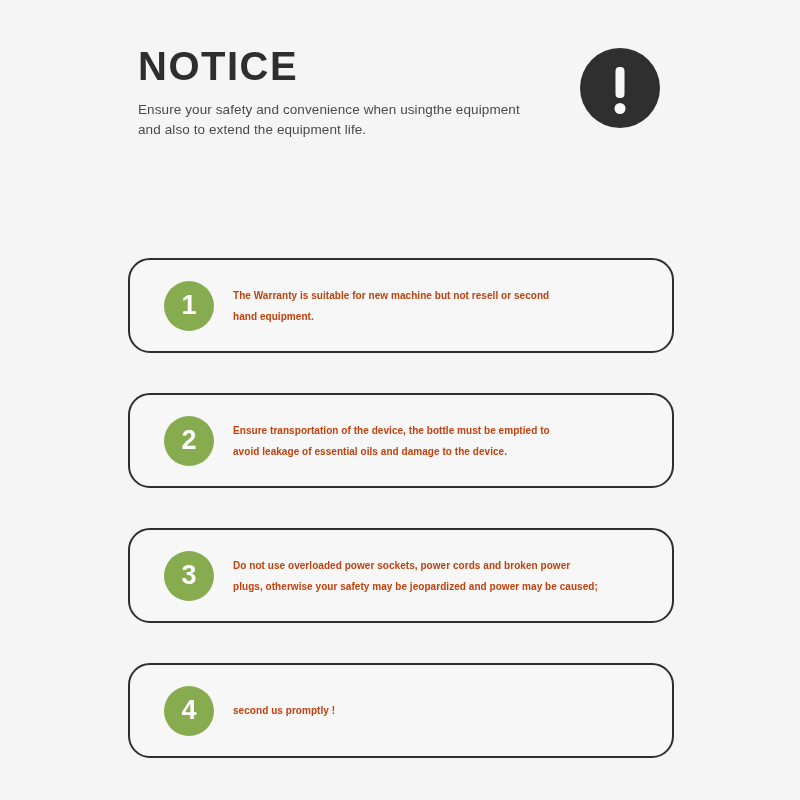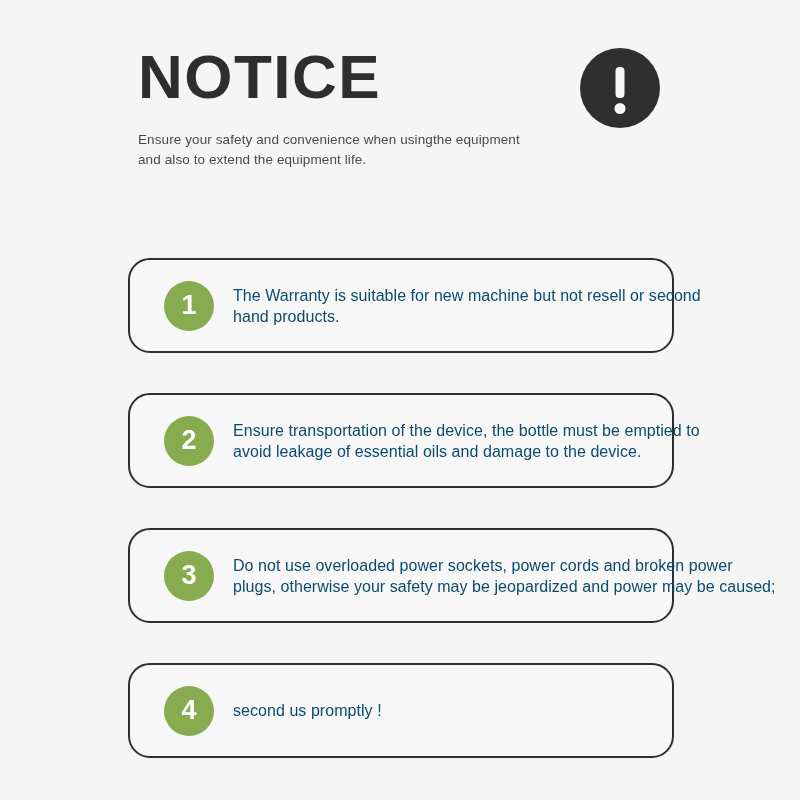--- a/index.html
+++ b/index.html
@@ -27,30 +27,30 @@
 
   
   .header {
     position: absolute;
     left: 138px;
     top: 46px;
     width: 540px;
   }
 
   .notice-title {
-    font-size: 62px;
+    font-size: 40px;
     font-weight: bold;
     letter-spacing: 1.5px;
     line-height: 1;
     color: #2e2e2e;
     font-family: "Liberation Sans", "DejaVu Sans", sans-serif;
   }
 
   .notice-sub {
-    margin-top: 22px;
+    margin-top: 14px;
     font-size: 13.5px;
     line-height: 20px;
     color: #4a4a4a;
     letter-spacing: 0.1px;
     max-width: 400px;
   }
 
   .notice-sub .sub-line {
     display: block;
     white-space: pre;
@@ -123,24 +123,25 @@
     font-weight: bold;
     display: flex;
     align-items: center;
     justify-content: center;
     line-height: 1;
     margin-right: 19px;
   }
 
   .card-text {
     flex: 1 1 auto;
-    font-size: 16px;
+    font-size: 10px;
     line-height: 21px;
-    color: #0c4a6e;
+    color: #c2410c;
     letter-spacing: 0.05px;
+    font-weight: bold;
   }
 
   .card-text .txt-line {
     display: block;
     white-space: pre;
   }
 </style>
 </head>
 <body>
 
@@ -158,21 +159,21 @@
     <span class="bang-bar"></span>
     <span class="bang-dot"></span>
   </div>
 
   <div class="cards">
 
     <div class="card">
       <div class="card-num">1</div>
       <div class="card-text">
         <span class="txt-line">The Warranty is suitable for new machine but not resell or second</span>
-        <span class="txt-line">hand products.</span>
+        <span class="txt-line">hand equipment.</span>
       </div>
     </div>
 
     <div class="card">
       <div class="card-num">2</div>
       <div class="card-text">
         <span class="txt-line">Ensure transportation of the device, the bottle must be emptied to</span>
         <span class="txt-line">avoid leakage of essential oils and damage to the device.</span>
       </div>
     </div>

